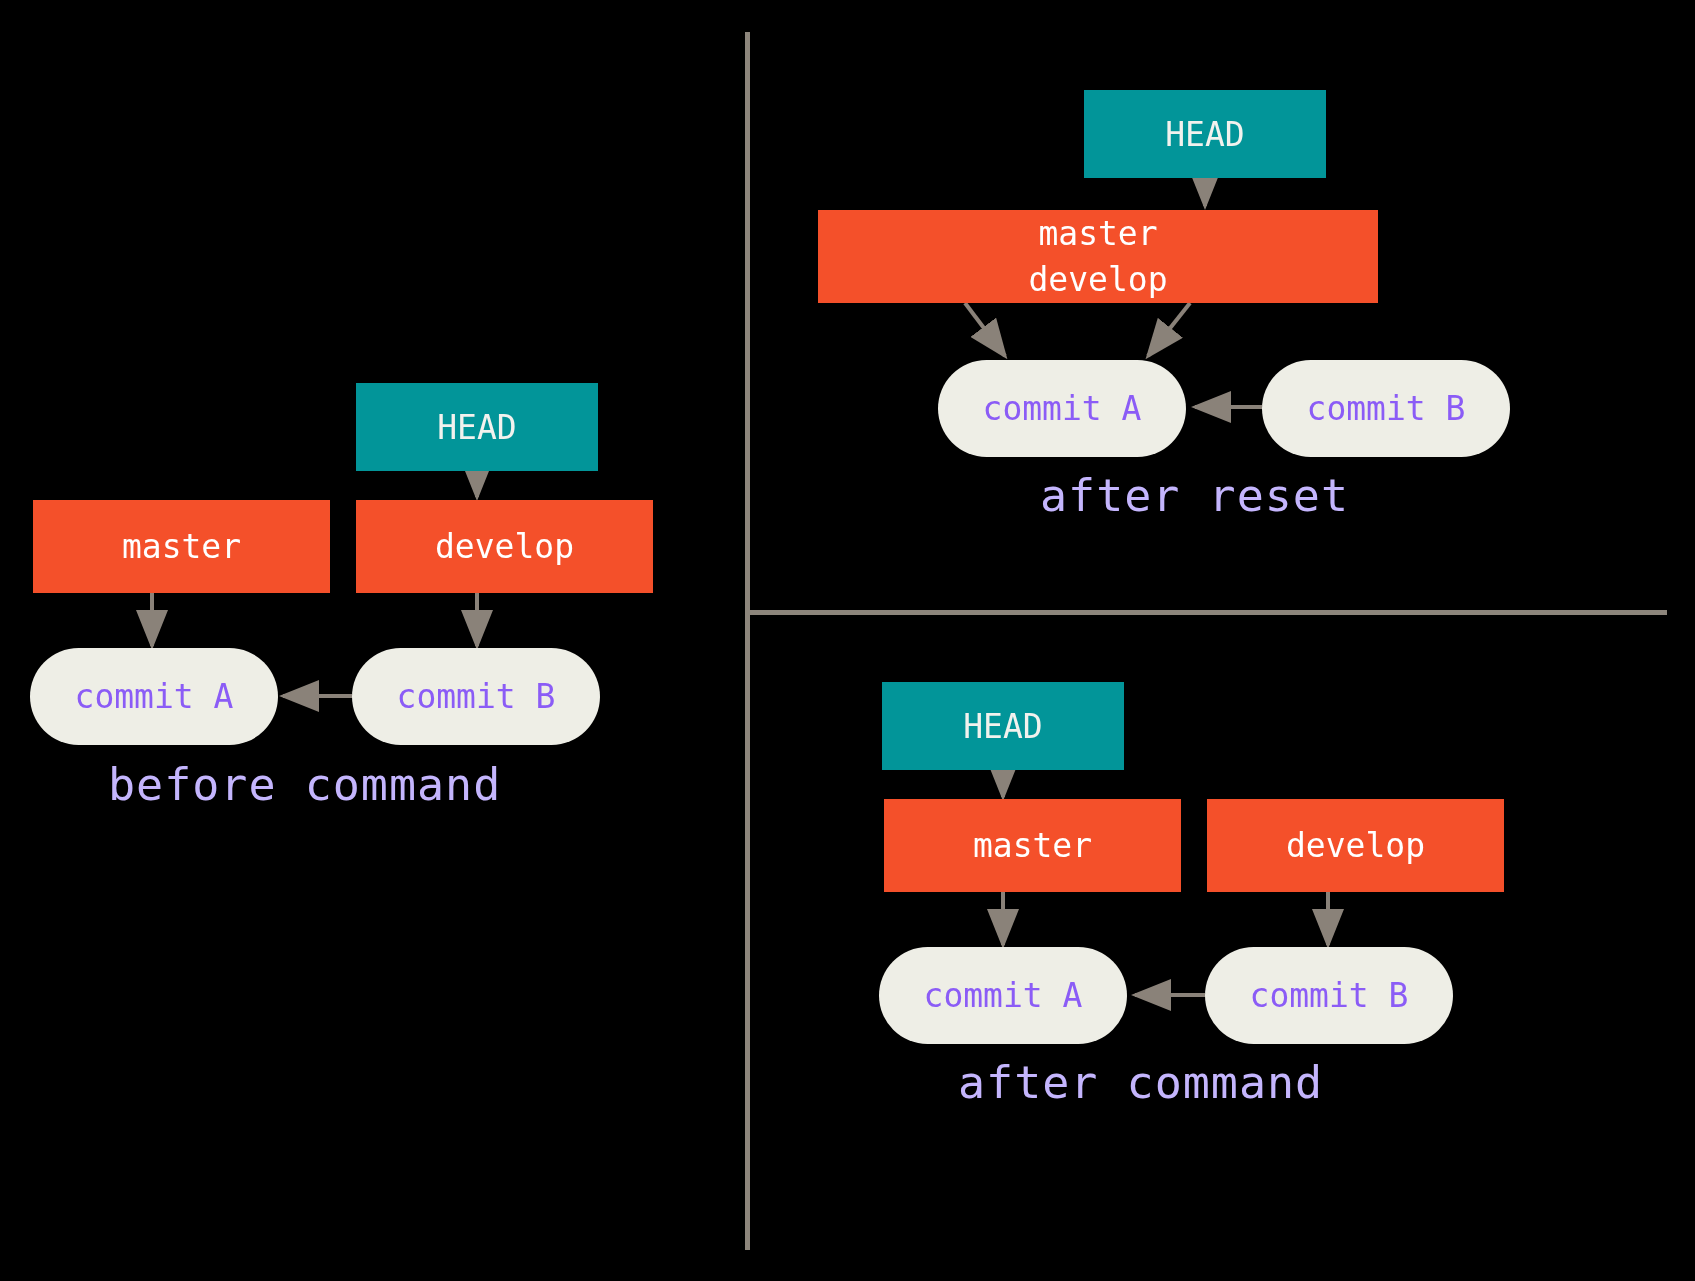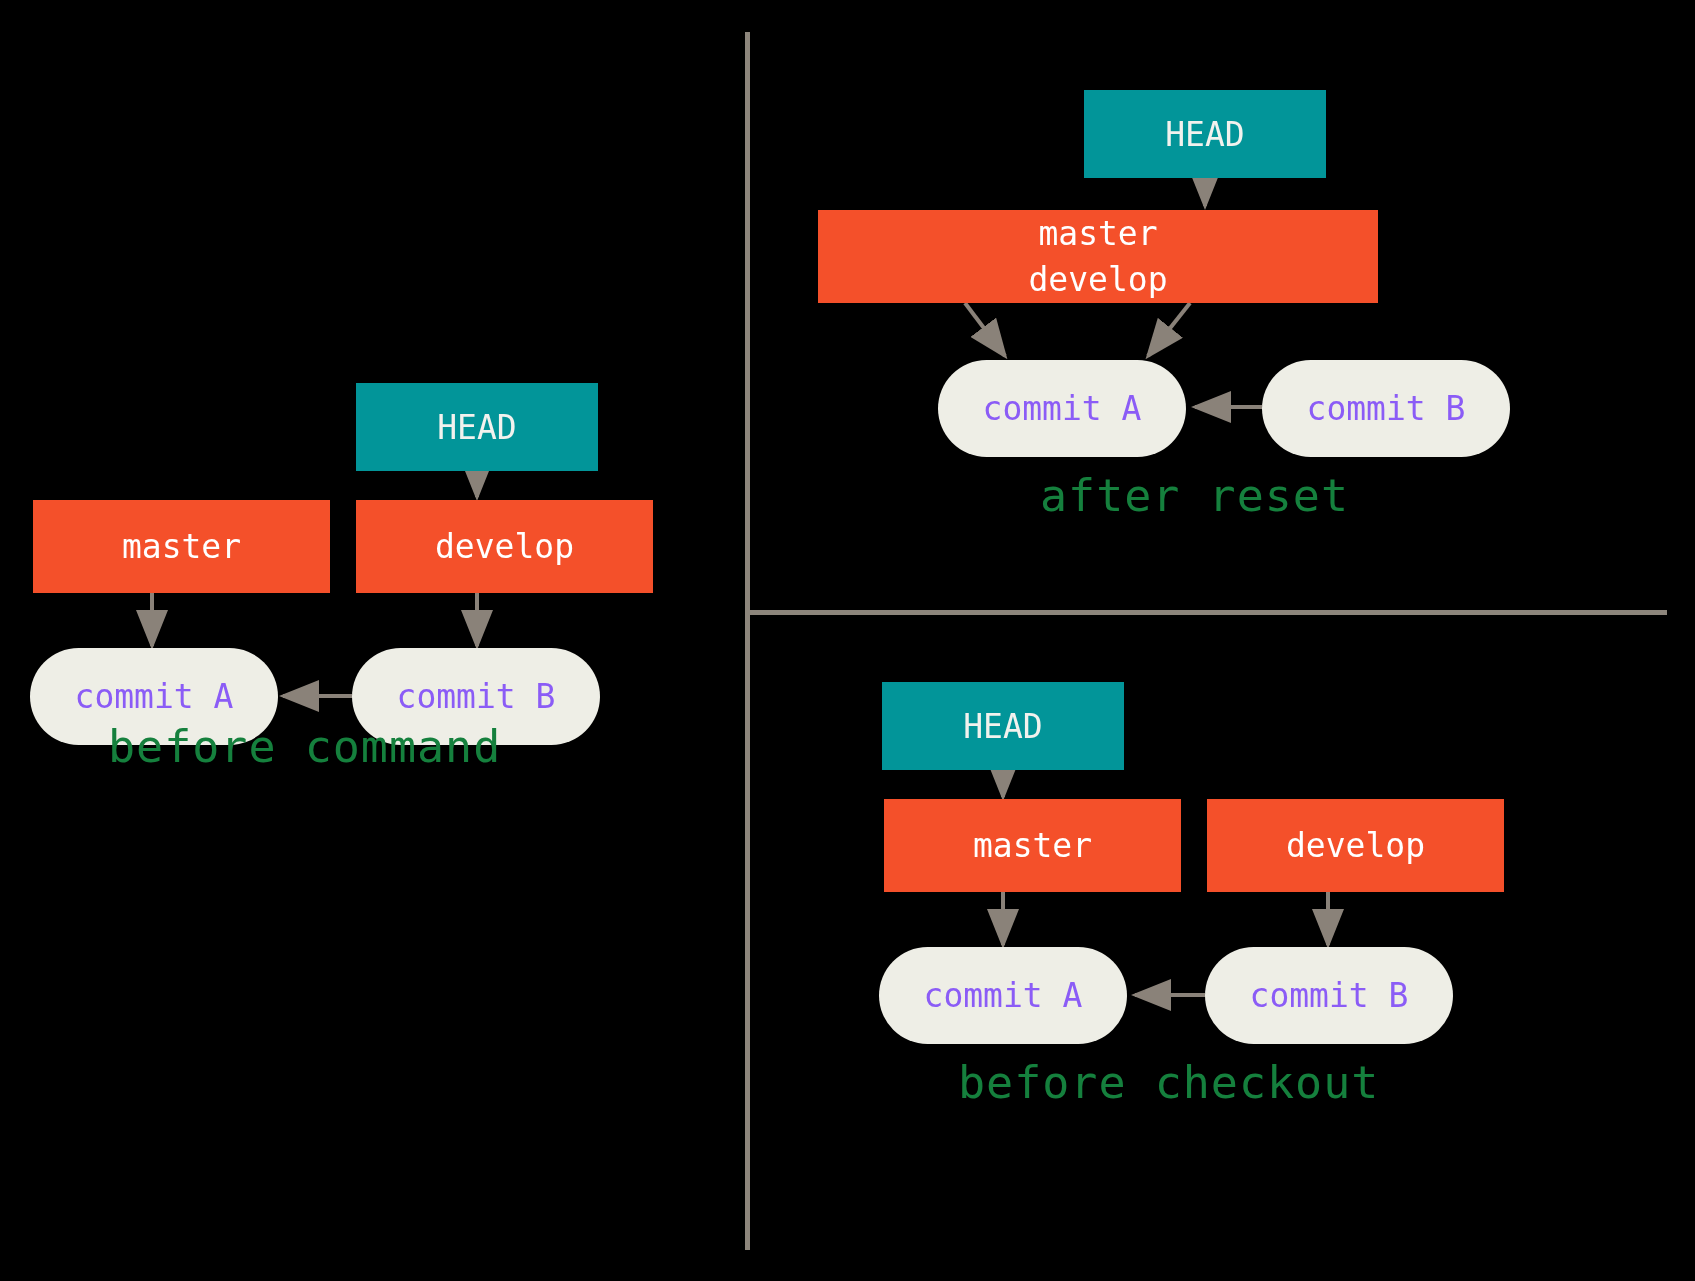--- a/index.html
+++ b/index.html
@@ -62,21 +62,21 @@
   .node-commit {
     background: #eeeee6;
     color: #8b5cf6;
     font-size: 33px;
     border-radius: 55px;
   }
 
   
   .caption {
     position: absolute;
-    color: #15803d;
+    color: #c4b5fd;
     font-size: 45px;
     letter-spacing: 1px;
     white-space: pre;
     line-height: 1;
   }
 
   
   .arrows {
     position: absolute;
     left: 0;
@@ -130,21 +130,21 @@
   </div>
 
   <div class="node node-commit" style="left:30px; top:648px; width:248px; height:97px;">
     <span>commit A</span>
   </div>
 
   <div class="node node-commit" style="left:352px; top:648px; width:248px; height:97px;">
     <span>commit B</span>
   </div>
 
-  <div class="caption" style="left:108px; top:724px;">before command</div>
+  <div class="caption" style="left:108px; top:762px;">before command</div>
 
   <div class="node node-head" style="left:1084px; top:62px; width:242px; height:88px;">
     <span>HEAD</span>
   </div>
 
   <div class="node node-branch dual" style="left:818px; top:210px; width:560px; height:93px;">
     <span>master</span>
     <span>develop</span>
   </div>
 
@@ -171,15 +171,15 @@
   </div>
 
   <div class="node node-commit" style="left:879px; top:947px; width:248px; height:97px;">
     <span>commit A</span>
   </div>
 
   <div class="node node-commit" style="left:1205px; top:947px; width:248px; height:97px;">
     <span>commit B</span>
   </div>
 
-  <div class="caption" style="left:958px; top:1060px;">before checkout</div>
+  <div class="caption" style="left:958px; top:1060px;">after command</div>
 
 </div>
 
 </body></html>

